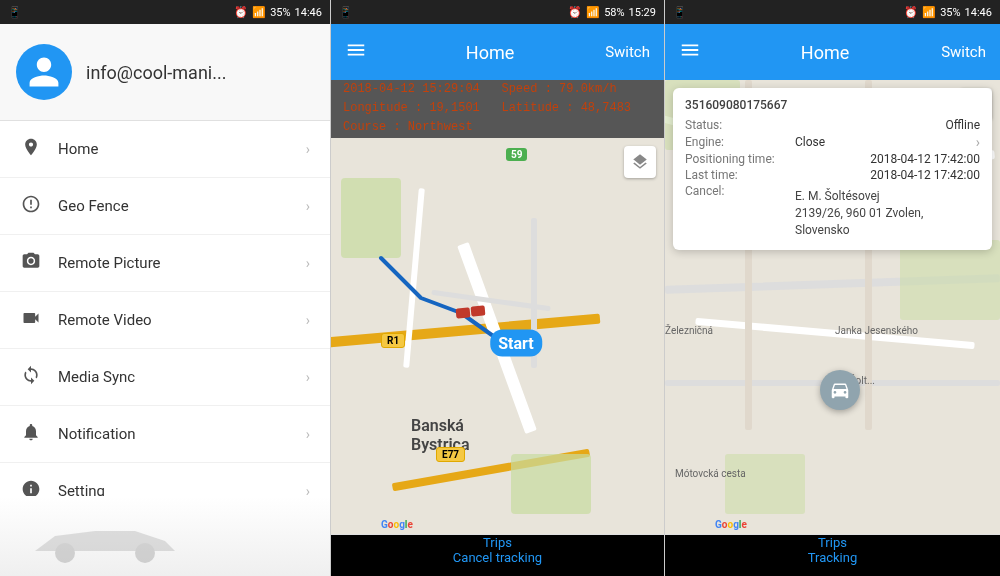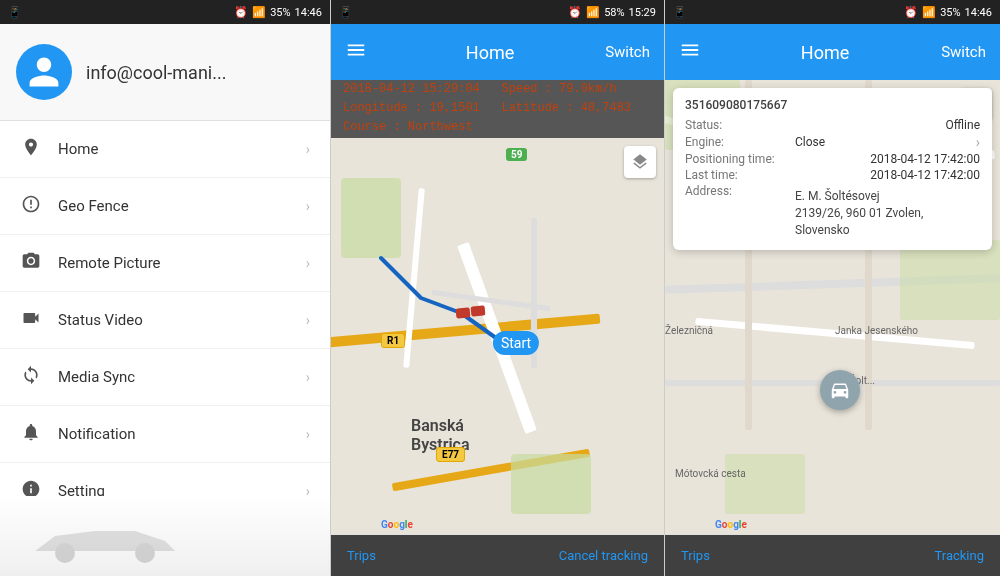--- a/index.html
+++ b/index.html
@@ -115,22 +115,22 @@
     .map-label {
       position: absolute;
       font-size: 11px;
       color: #555;
       font-weight: 500;
     }
     .map-marker-start {
       position: absolute;
       background: #2196f3;
       color: #fff;
-      font-size: 14px;
-      font-weight: normal;
+      font-size: 16px;
+      font-weight: bold;
       padding: 4px 8px;
       border-radius: 12px;
       transform: translate(-50%, -50%);
     }
     .layer-icon {
       position: absolute;
       top: 8px;
       right: 8px;
       width: 32px;
       height: 32px;
@@ -155,26 +155,26 @@
     }
     .google-logo span:first-child { color: #4285F4; }
     .google-logo span:nth-child(2) { color: #EA4335; }
     .google-logo span:nth-child(3) { color: #FBBC05; }
     .google-logo span:nth-child(4) { color: #4285F4; }
     .google-logo span:nth-child(5) { color: #34A853; }
     .google-logo span:nth-child(6) { color: #EA4335; }
 
     .map-footer {
       height: 42px;
-      background: #404040;
-      display: flex;
-      align-items: center;
-      justify-content: space-between;
+      background: #000000;
+      display: flex;
+      align-items: center;
       padding: 0 16px;
       border-top: 1px solid #e0e0e0;
+      flex-direction: column;
     }
     .footer-link { font-size: 13px; color: #2196f3; cursor: pointer; }
 
     
     .panel-right {
       width: 335px;
       height: 576px;
       display: flex;
       flex-direction: column;
       background: #e8e8e8;
@@ -280,21 +280,21 @@
       </span>
       <span class="nav-label">Remote Picture</span>
       <span class="nav-chevron">›</span>
     </div>
     <div class="nav-item">
       <span class="nav-icon">
         <svg width="20" height="20" viewBox="0 0 24 24" fill="#555">
             <path d="M17 10.5V7c0-.6-.4-1-1-1H4c-.6 0-1 .4-1 1v10c0 .6.4 1 1 1h12c.6 0 1-.4 1-1v-3.5l4 4v-11l-4 4z"></path>
           </svg>
       </span>
-      <span class="nav-label">Status Video</span>
+      <span class="nav-label">Remote Video</span>
       <span class="nav-chevron">›</span>
     </div>
     <div class="nav-item">
       <span class="nav-icon">
         <svg width="20" height="20" viewBox="0 0 24 24" fill="#555">
             <path d="M12 4V1L8 5l4 4V6c3.3 0 6 2.7 6 6 0 1-.2 1.9-.6 2.8l1.5 1.5C19.6 15 20 13.5 20 12c0-4.4-3.6-8-8-8zm0 14c-3.3 0-6-2.7-6-6 0-1 .2-1.9.6-2.8L5.1 7.7C4.4 9 4 10.5 4 12c0 4.4 3.6 8 8 8v3l4-4-4-4v3z"></path>
           </svg>
       </span>
       <span class="nav-label">Media Sync</span>
       <span class="nav-chevron">›</span>
@@ -483,21 +483,21 @@
       </div>
       <div class="info-row">
         <span class="info-row-label">Positioning time:</span>
         <span class="info-row-value">2018-04-12 17:42:00</span>
       </div>
       <div class="info-row">
         <span class="info-row-label">Last time:</span>
         <span class="info-row-value">2018-04-12 17:42:00</span>
       </div>
       <div class="info-row" style="align-items:flex-start;">
-        <span class="info-row-label" style="flex-shrink:0;">Address:</span>
+        <span class="info-row-label" style="flex-shrink:0;">Cancel:</span>
         <span class="info-row-value info-row-address">E. M. Šoltésovej<br>2139/26, 960 01 Zvolen, Slovensko</span>
       </div>
     </div>
 
     <div class="map-car-marker" style="top:290px; left:155px;">
       <svg width="22" height="22" viewBox="0 0 24 24" fill="white">
           <path d="M18.92 6.01C18.72 5.42 18.16 5 17.5 5h-11c-.66 0-1.21.42-1.42 1.01L3 12v8c0 .55.45 1 1 1h1c.55 0 1-.45 1-1v-1h12v1c0 .55.45 1 1 1h1c.55 0 1-.45 1-1v-8l-2.08-5.99zM6.5 16c-.83 0-1.5-.67-1.5-1.5S5.67 13 6.5 13s1.5.67 1.5 1.5S7.33 16 6.5 16zm11 0c-.83 0-1.5-.67-1.5-1.5s.67-1.5 1.5-1.5 1.5.67 1.5 1.5-.67 1.5-1.5 1.5zM5 11l1.5-4.5h11L19 11H5z"></path>
         </svg>
     </div>
 

